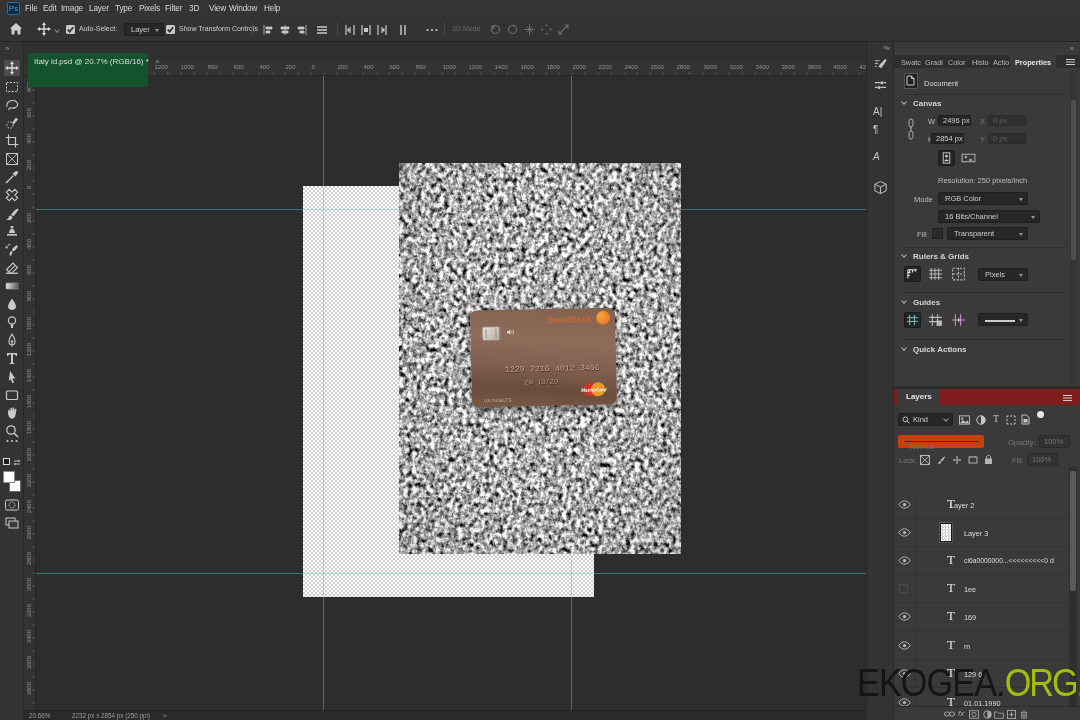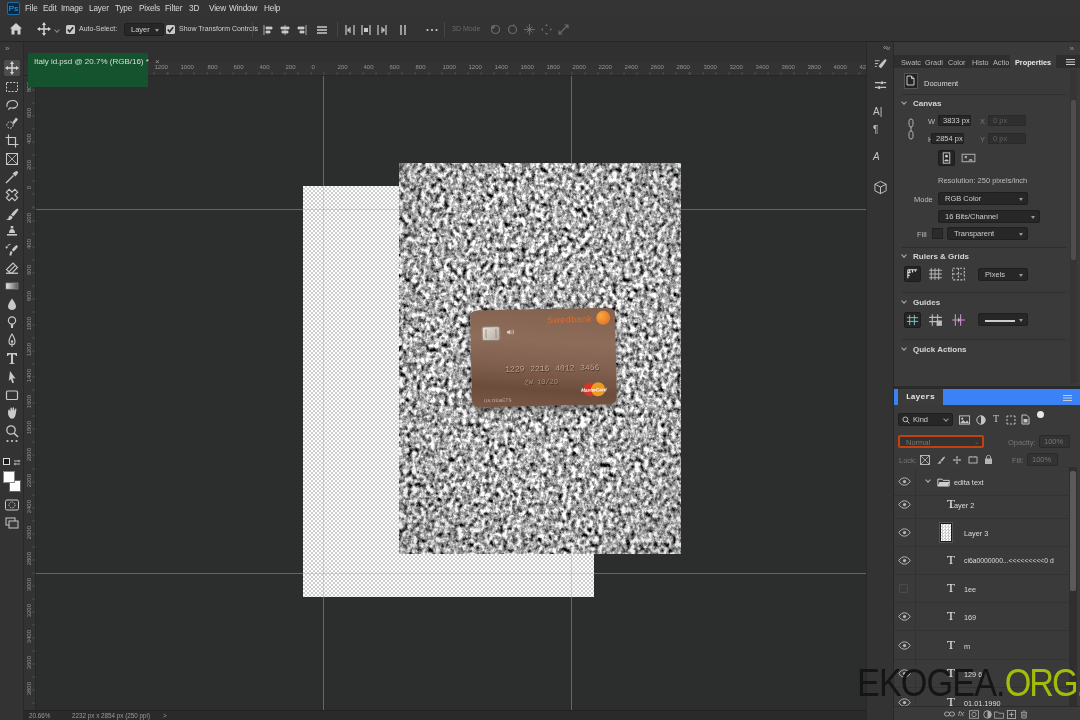--- a/index.html
+++ b/index.html
@@ -74,21 +74,21 @@
 .pfield.dis { color:#5f5f5f; background:#2f2f2f; border-color:#2a2a2a; }
 .pdrop { position:absolute; height:13px; background:#272727; border:1px solid #1f1f1f; border-radius:2px; color:#cccccc; font-size:7.5px; line-height:12px; padding-left:6px; }
 .pdrop:after { content:""; position:absolute; right:4px; top:4.5px; width:0; height:0; border-left:2.5px solid transparent; border-right:2.5px solid transparent; border-top:3.5px solid #999; }
 .pdivider { position:absolute; left:8px; width:164px; height:1px; background:#2e2e2e; }
 .chev { position:absolute; width:4px; height:4px; border-right:1.2px solid #b0b0b0; border-bottom:1.2px solid #b0b0b0; transform:rotate(45deg); }
 .pbtn { position:absolute; width:17px; height:16px; border-radius:2px; }
 .pbtn.on { background:#252525; border:1px solid #1c1c1c; }
 .pbtn svg { width:100%; height:100%; }
 
 #lay { position:absolute; left:0; top:344px; width:186px; height:334px; background:#3a3a3a; border-top:3px solid #2b2b2b; }
-#ltabbar { position:absolute; left:0; top:0; width:186px; height:16px; background:#3b82f6;font-family:Liberation Mono, monospace; }
+#ltabbar { position:absolute; left:0; top:0; width:186px; height:16px; background:#7f1d1d; }
 #ltab { position:absolute; left:4px; top:0; height:16px; background:#3b3b3b; color:#e5e5e5; font-size:8px; font-weight:bold; padding:3px 8px 0 8px; }
 .lrow { position:absolute; left:0; width:176px; height:28px; border-bottom:1px solid #333333; }
 .eyebox { position:absolute; left:0; top:0; width:22px; height:28px; border-right:1px solid #333333; }
 .eyeic { position:absolute; left:4px; top:9px; width:13px; height:9px; }
 .grparrow { position:absolute; left:32px; top:10px; width:4px; height:4px; border-right:1.2px solid #b0b0b0; border-bottom:1.2px solid #b0b0b0; transform:rotate(45deg); }
 .foldic { position:absolute; left:43px; top:9px; width:13px; height:10px; }
 .lT { position:absolute; left:53px; top:5px; color:#e8e8e8; font-size:13px; font-family:"Liberation Serif",serif; }
 .lthumb { position:absolute; left:46px; top:4px; width:12px; height:19px; background:repeating-conic-gradient(#cccccc 0% 25%, #ffffff 0% 50%); background-size:3px 3px; border:1px solid #1a1a1a; outline:1px solid #555; }
 .lname { position:absolute; top:10px; font-size:7.3px; color:#dcdcdc; white-space:nowrap; }
 
@@ -500,21 +500,21 @@
     <span class="plabel" style="left:30px;top:37px;color:#d8d8d8">Document</span>
     <div class="pdivider" style="top:52px"></div>
 
     <span class="chev" style="left:8px;top:58px"></span>
     <span class="pheader" style="left:19px;top:57px">Canvas</span>
 
     <svg style="position:absolute;left:13px;top:76px;width:8px;height:22px" viewBox="0 0 8 22">
         <path d="M4 1 C6 1 6 3 6 5 C6 7 6 9 4 9 C2 9 2 7 2 5 C2 3 2 1 4 1 Z M4 13 C6 13 6 15 6 17 C6 19 6 21 4 21 C2 21 2 19 2 17 C2 15 2 13 4 13 Z M4 9 V13" fill="none" stroke="#b5b5b5"></path>
       </svg>
     <span class="plabel" style="left:34px;top:75px">W</span>
-    <div class="pfield" style="left:44px;top:73px;width:33px">3833 px</div>
+    <div class="pfield" style="left:44px;top:73px;width:33px">2496 px</div>
     <span class="pdim" style="left:86px;top:75px">X</span>
     <div class="pfield dis" style="left:94px;top:73px;width:38px">0 px</div>
     <span class="plabel" style="left:34px;top:93px">H</span>
     <div class="pfield" style="left:37px;top:91px;width:33px">2854 px</div>
     <span class="pdim" style="left:86px;top:93px">Y</span>
     <div class="pfield dis" style="left:94px;top:91px;width:38px">0 px</div>
 
     <div class="pbtn on" style="left:44px;top:108px"><svg viewBox="0 0 16 15">
           <rect x="4.5" y="2" width="7" height="11" fill="none" stroke="#ccc"></rect>
           <circle cx="8" cy="5.5" r="1.5" fill="#ccc"></circle>
@@ -601,21 +601,21 @@
       <span style="position:absolute;left:99px;top:24px;color:#c5c5c5;font-size:10px;font-family:'Liberation Serif',serif">T</span>
       <svg style="position:absolute;left:112px;top:26px;width:10px;height:10px" viewBox="0 0 10 10">
           <path d="M1 2.5 V1 H2.5 M7.5 1 H9 V2.5 M9 7.5 V9 H7.5 M2.5 9 H1 V7.5 M1 4 V6 M9 4 V6 M4 1 H6 M4 9 H6" stroke="#c5c5c5" fill="none"></path>
         </svg>
       <svg style="position:absolute;left:127px;top:25px;width:9px;height:11px" viewBox="0 0 9 11">
           <path d="M1 1 H5.5 L8 3.5 V10 H1 Z" fill="none" stroke="#c5c5c5"></path>
           <rect x="2.5" y="5" width="4" height="3.5" fill="#c5c5c5"></rect>
         </svg>
       <div style="position:absolute;left:143px;top:22px;width:7px;height:7px;background:#e8e8e8;border-radius:50%"></div>
 
-      <div style="position:absolute;left:4px;top:46px;width:86px;height:13px;background:#333;border:2px solid #c2410c;border-radius:2px;color:#777;font-size:7.5px;line-height:12px;padding-left:6px">Normal</div>
+      <div style="position:absolute;left:4px;top:46px;width:86px;height:13px;background:#333;border:6px solid #c2410c;border-radius:2px;color:#777;font-size:7.5px;line-height:12px;padding-left:6px">Normal</div>
       <span style="position:absolute;left:80px;top:49px;color:#666;font-size:7px">⌄</span>
       <span style="position:absolute;left:114px;top:49px;color:#777;font-size:7.5px">Opacity:</span>
       <div style="position:absolute;left:145px;top:46px;width:31px;height:13px;background:#333;border:1px solid #2a2a2a;border-radius:2px;color:#777;font-size:7.5px;line-height:12px;padding-left:4px">100%</div>
 
       <span style="position:absolute;left:5px;top:67px;color:#777;font-size:7.5px">Lock:</span>
       <svg style="position:absolute;left:26px;top:66px;width:10px;height:10px" viewBox="0 0 10 10">
           <rect x="0.5" y="0.5" width="9" height="9" fill="none" stroke="#b5b5b5"></rect>
           <path d="M0.5 0.5 L9.5 9.5 M9.5 0.5 L0.5 9.5" stroke="#b5b5b5" stroke-width="0.8"></path>
         </svg>
       <svg style="position:absolute;left:42px;top:66px;width:10px;height:10px" viewBox="0 0 16 16">
@@ -629,34 +629,20 @@
           <rect x="1" y="2" width="8" height="6" fill="none" stroke="#b5b5b5"></rect>
           <path d="M3 2 V1 M7 2 V1" stroke="#b5b5b5"></path>
         </svg>
       <svg style="position:absolute;left:90px;top:65px;width:9px;height:11px" viewBox="0 0 9 11">
           <rect x="1" y="4.5" width="7" height="5.5" fill="#b5b5b5"></rect>
           <path d="M2.5 4.5 V3 C2.5 0.8 6.5 0.8 6.5 3 V4.5" fill="none" stroke="#b5b5b5"></path>
         </svg>
       <span style="position:absolute;left:118px;top:67px;color:#777;font-size:7.5px">Fill:</span>
       <div style="position:absolute;left:133px;top:64px;width:31px;height:13px;background:#333;border:1px solid #2a2a2a;border-radius:2px;color:#777;font-size:7.5px;line-height:12px;padding-left:4px">100%</div>
 
-<div class="lrow" style="top:79px">
-          <div class="eyebox">
-            <svg class="eyeic" viewBox="0 0 16 10">
-              <path d="M1 5 C3 1.8 5.5 0.5 8 0.5 C10.5 0.5 13 1.8 15 5 C13 8.2 10.5 9.5 8 9.5 C5.5 9.5 3 8.2 1 5 Z" fill="none" stroke="#b5b5b5" stroke-width="1.2"></path>
-              <circle cx="8" cy="5" r="2" fill="#b5b5b5"></circle>
-            </svg>
-          </div>
-          <span class="grparrow"></span>
-          <svg class="foldic" viewBox="0 0 16 12">
-            <path d="M1 2.5 H6 L7.5 4 H15 V11 H1 Z" fill="none" stroke="#cfcfcf" stroke-width="1.2"></path>
-            <path d="M1 11 L3 6 H15.5 L13.5 11 Z" fill="#cfcfcf"></path>
-          </svg>
-          <span class="lname" style="left:60px">edita text</span>
-        </div>
 <div class="lrow" style="top:102px">
           <div class="eyebox">
             <svg class="eyeic" viewBox="0 0 16 10">
               <path d="M1 5 C3 1.8 5.5 0.5 8 0.5 C10.5 0.5 13 1.8 15 5 C13 8.2 10.5 9.5 8 9.5 C5.5 9.5 3 8.2 1 5 Z" fill="none" stroke="#b5b5b5" stroke-width="1.2"></path>
               <circle cx="8" cy="5" r="2" fill="#b5b5b5"></circle>
             </svg>
           </div>
           <span class="lT">T</span>
           <span class="lname" style="left:56px;">Layer 2</span>
         </div>

